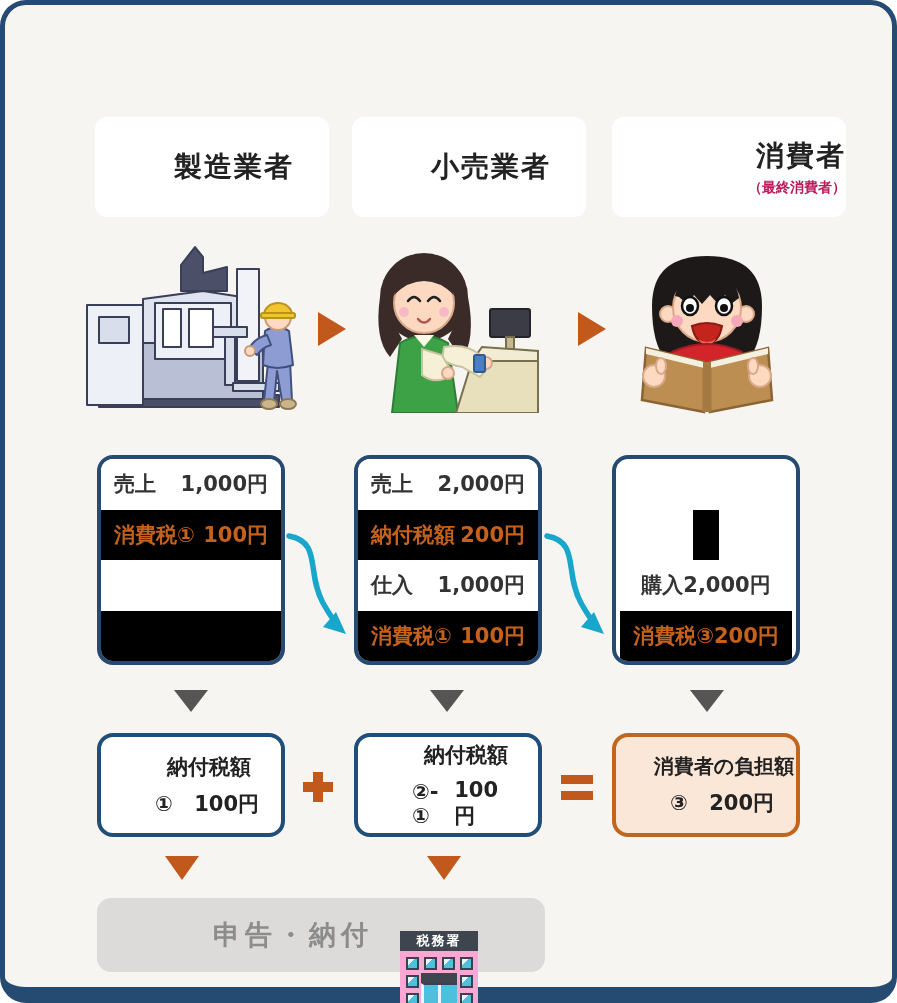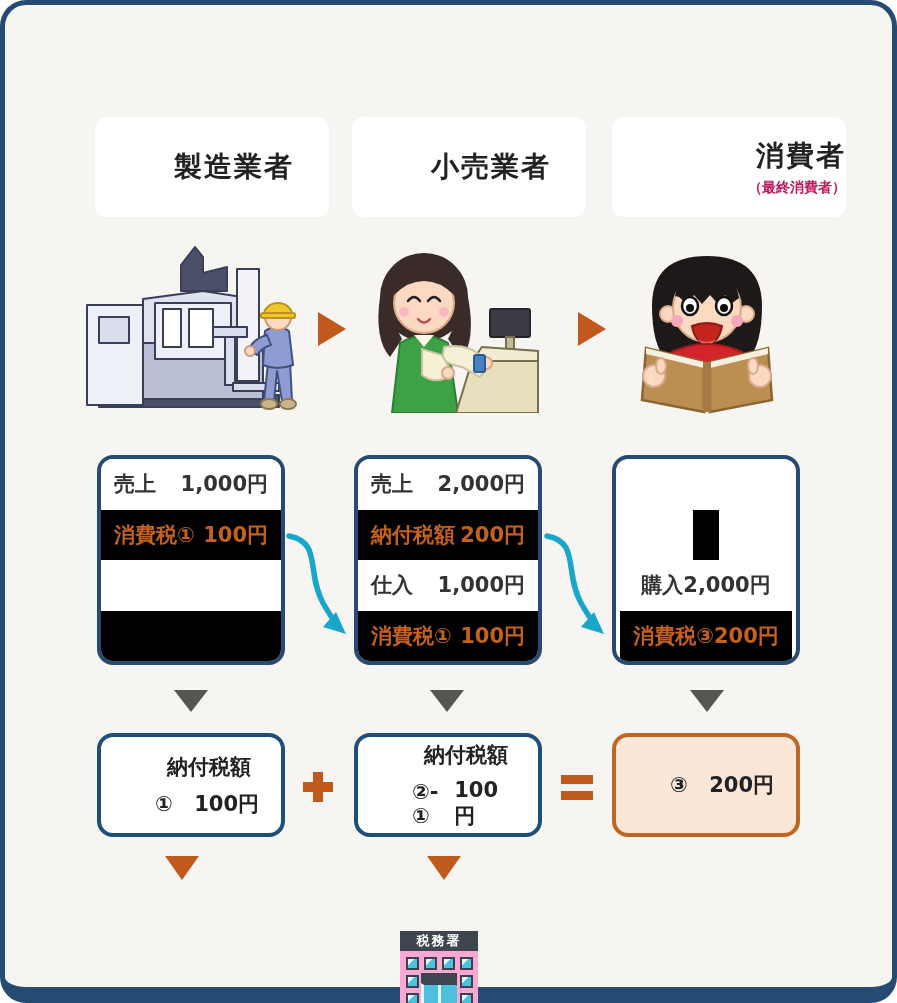--- a/index.html
+++ b/index.html
@@ -252,29 +252,33 @@
     <div class="op-plus"></div>
     <div class="paybox" style="left:354px;">
       <div class="pay-title">納付税額</div>
       <div class="pay-line">
           <span>②-①</span>
           <span>100円</span>
         </div>
     </div>
     <div class="op-equals"></div>
     <div class="paybox consumer" style="left:612px;">
+      <div class="pay-title">消費者の負担額</div>
       <div class="pay-line">
           <span>③</span>
           <span>200円</span>
         </div>
     </div>
 
     <div class="tri-down-orange" style="left:165px;top:856px;"></div>
     <div class="tri-down-orange" style="left:427px;top:856px;"></div>
 
+    <div class="filing-bar">
+      <span class="filing-label">申告・納付</span>
+    </div>
 
     <div class="building">
       <div class="building-band">税務署</div>
       <div class="windows">
         <div class="win"></div>
           <div class="win"></div>
           <div class="win"></div>
           <div class="win"></div>
         <div class="win"></div>
           <div class="win"></div>

